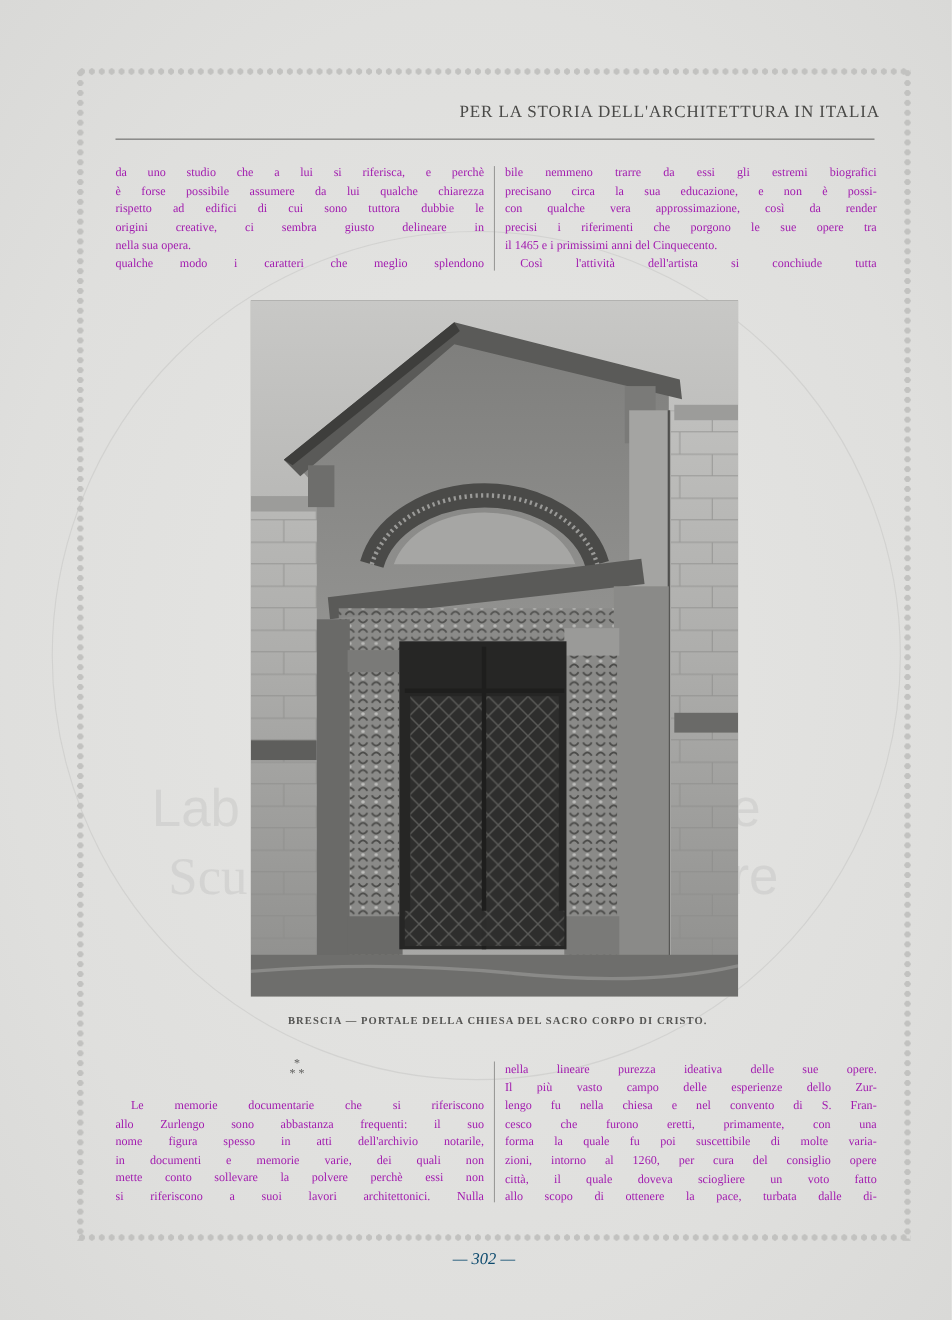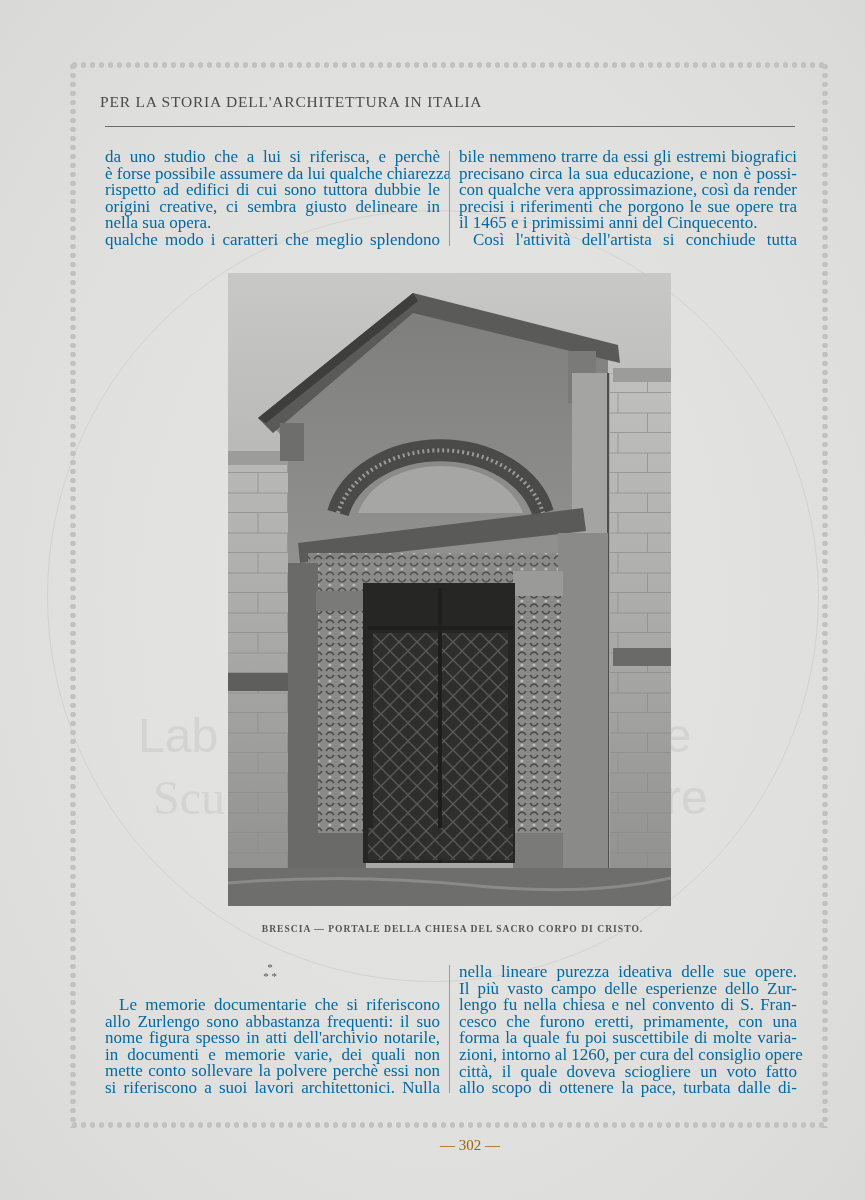--- a/index.html
+++ b/index.html
@@ -28,30 +28,30 @@
     .frame .left, .frame .right {
       top: 0; bottom: 0; width: 6px;
       background-image: radial-gradient(circle, #c2c2c0 2.6px, transparent 3px);
       background-size: 6px 9px; background-repeat: repeat-y;
     }
     .frame .left { left: 0; }
     .frame .right { right: 0; }
 
     .running-head {
       position: absolute; left: 100px; width: 700px; top: 93px;
-      text-align: left; font-size: 15.5px; letter-spacing: 0.8px; color: #4a4a48;
+      text-align: right; font-size: 15.5px; letter-spacing: 0.8px; color: #4a4a48;
       font-family: "Liberation Serif", serif;
     }
     .head-rule {
       position: absolute; left: 105px; width: 690px; top: 126px; height: 1px;
       background: #6a6a68;
     }
 
     .col {
-      position: absolute; font-size: 17px; line-height: 16.6px; color: #0369a1;
+      position: absolute; font-size: 11px; line-height: 16.6px; color: #a21caf;
       text-align: justify; text-align-last: auto;
     }
     .col .line { display: block; text-align: justify; text-align-last: justify; white-space: nowrap; }
     .col .line.last { text-align-last: left; }
     .col .line.indent { text-indent: 14px; }
     .col-divider {
       position: absolute; width: 1px; background: #9a9a98;
     }
 
     .figure {
@@ -63,21 +63,21 @@
       text-align: center; font-size: 9.6px; letter-spacing: 1px; color: #555553;
       font-family: "Liberation Serif", serif;
       font-weight: bold;
     }
     .asterism {
       position: absolute; left: 255px; top: 963px; width: 30px; height: 22px;
       font-size: 11px; color: #555553; text-align: center; line-height: 9px;
     }
     .page-number {
       position: absolute; left: 380px; width: 120px; top: 1137px;
-      text-align: right; font-size: 15px; color: #a16207;
+      text-align: center; font-size: 15px; color: #0c4a6e; font-style: italic;
     }
     .watermark-circle {
       position: absolute; left: 47px; top: 210px; width: 770px; height: 770px;
       border-radius: 50%; border: 1px solid rgba(200,200,198,0.6);
       pointer-events: none;
     }
     .watermark {
       position: absolute; font-family: "Liberation Sans", sans-serif;
       font-size: 48px; color: rgba(200,200,198,0.55); pointer-events: none;
     }

